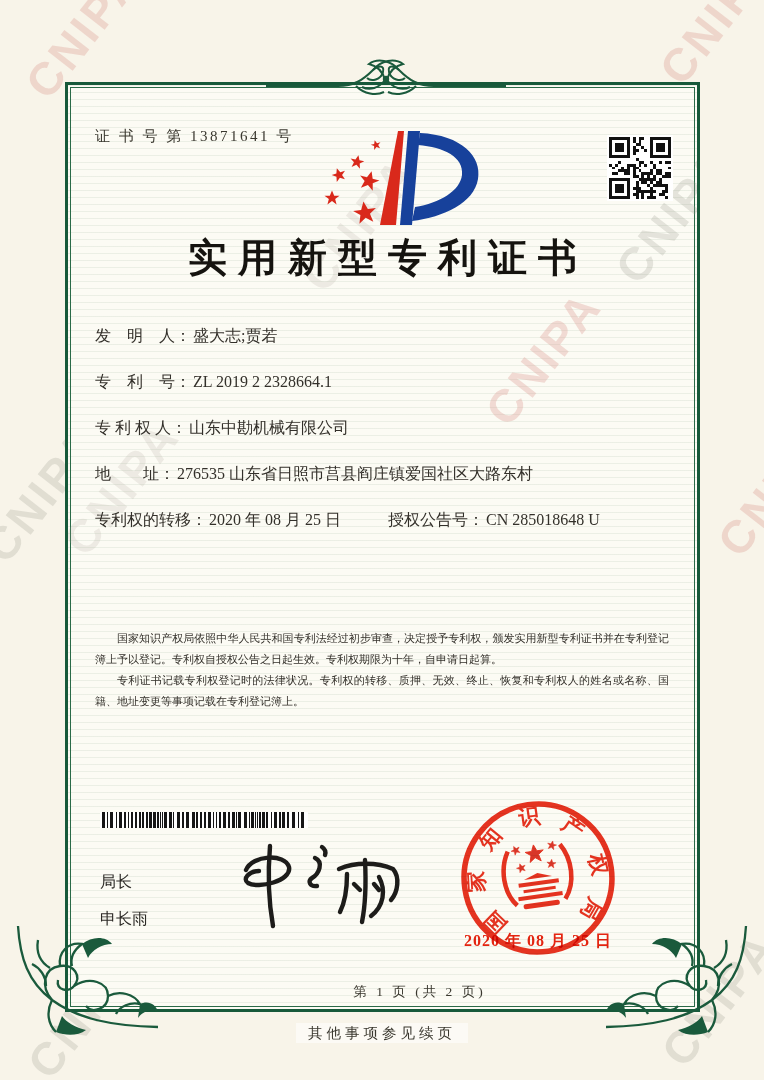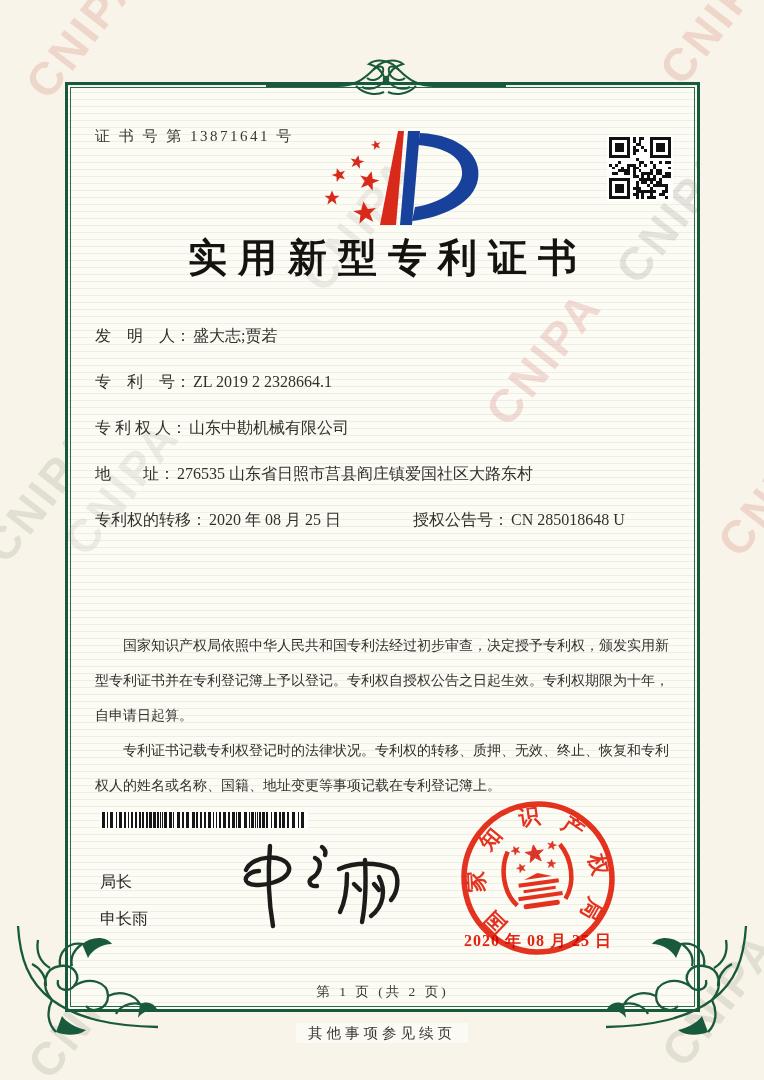--- a/index.html
+++ b/index.html
@@ -40,42 +40,42 @@
   .qr{position:absolute;left:539px;top:50px;width:62px;height:62px;background:#fff;padding:2px;}
   .qr svg{width:100%;height:100%;display:block;}
   .title{
     position:absolute;left:0;top:146px;width:100%;text-align:center;
     font-size:39px;font-weight:bold;letter-spacing:11px;text-indent:11px;color:#15130f;
   }
   
   .fields{position:absolute;left:27px;top:239px;width:585px;font-size:16px;color:#33302a;}
   .field-row{line-height:23px;margin-bottom:23px;white-space:nowrap;}
   .field-row .val{margin-left:2px;}
-  .field-row .pair2{margin-left:68px;}
-  
-  .paras{position:absolute;left:27px;top:543px;width:574px;font-size:14px;line-height:35px;
+  .field-row .pair2{margin-left:43px;}
+  
+  .paras{position:absolute;left:27px;top:543px;width:574px;font-size:11px;line-height:21px;
     color:#33302a;text-align:justify;}
   .paras p{margin:0;text-indent:2em;}
   
   .barcode{position:absolute;left:32px;top:727px;width:208px;height:16px;background:#fff;}
   .barcode i{position:absolute;top:0;bottom:0;background:#161616;}
   
   .signer{position:absolute;left:32px;top:778px;font-size:16px;line-height:37px;color:#2b2925;}
   .signature{position:absolute;left:150px;top:753px;width:200px;height:96px;}
   
   .seal{position:absolute;left:387px;top:710px;width:166px;height:166px;
     transform:rotate(-8deg);opacity:0.93;mix-blend-mode:multiply;}
   .seal-char{font-size:21px;font-weight:bold;fill:#e72410;
     font-family:"Liberation Serif","DejaVu Serif",serif;}
   .seal-date{position:absolute;left:378px;top:846px;width:184px;text-align:center;
     color:#e72410;font-size:16px;font-weight:bold;letter-spacing:1px;
     mix-blend-mode:multiply;}
   
   .page-num{position:absolute;left:0;top:898px;width:100%;text-align:center;
-    font-size:13.5px;letter-spacing:3px;color:#3a382f;}
+    font-size:13.5px;letter-spacing:3px;color:#3a382f;padding-left:37px;}
   .cont-note{position:absolute;left:0;top:1024px;width:100%;text-align:center;
     font-size:14.5px;letter-spacing:4px;color:#3a382f;z-index:2;}
   .cont-note span{background:rgba(255,255,255,0.55);padding:2px 12px;}
   
   .orn{position:absolute;z-index:3;pointer-events:none;}
   .orn-bl{left:8px;top:926px;width:150px;height:112px;}
   .orn-br{left:606px;top:926px;width:150px;height:112px;transform:scaleX(-1);}
   .orn-top{left:266px;top:56px;width:240px;height:50px;}
 </style>
 </head>

